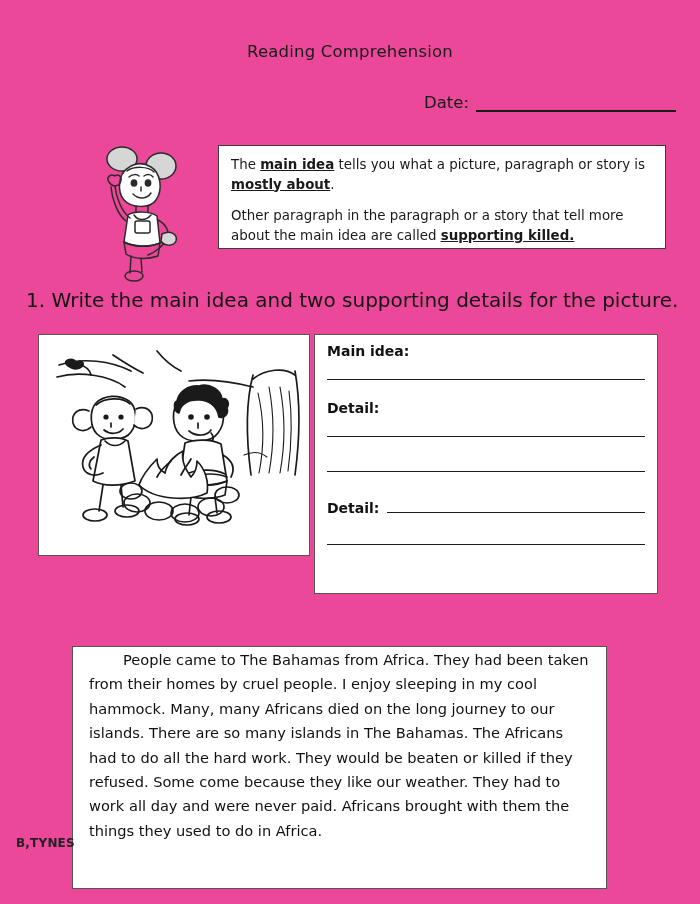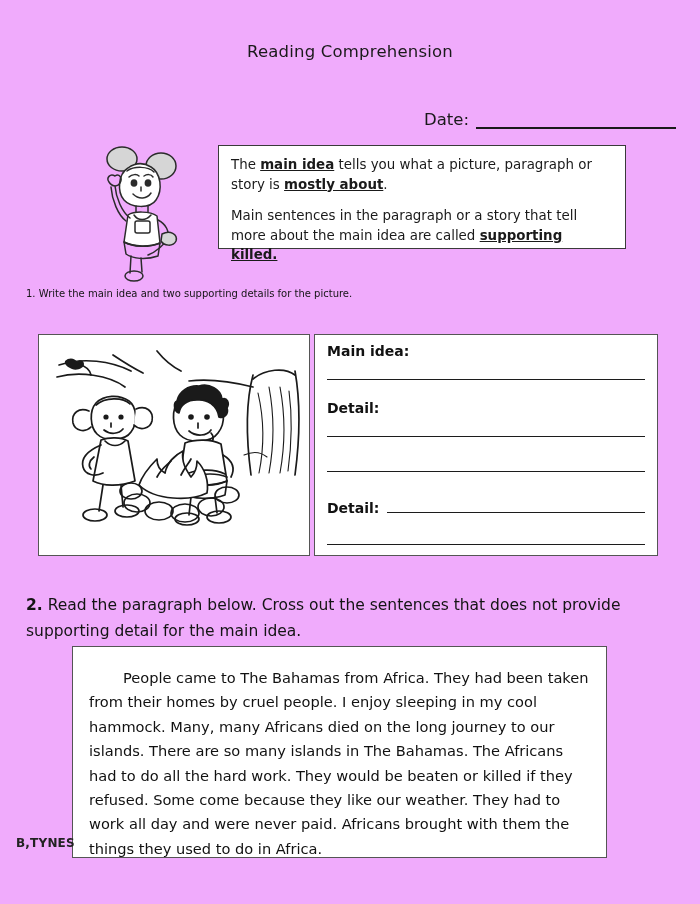--- a/index.html
+++ b/index.html
@@ -9,21 +9,21 @@
     background: #ffffff;
   }
   body {
     font-family: "DejaVu Sans", sans-serif;
     color: #111111;
   }
   #page {
     position: relative;
     width: 700px;
     height: 904px;
-    background: #f0abfc;
+    background: #ec4899;
     overflow: hidden;
   }
 
   
   .title-line {
     position: absolute;
     left: 0;
     width: 700px;
     text-align: center;
     font-size: 16.5px;
@@ -34,21 +34,21 @@
   #title-sub  { top: 78px; }
 
   .field-row {
     position: absolute;
     display: flex;
     align-items: flex-end;
     font-size: 16.5px;
     color: #1a1a1a;
   }
   #name-field { left: 38px;  top: 110px; }
-  #date-field { left: 424px; top: 110px; }
+  #date-field { left: 424px; top: 93px; }
   .field-label { white-space: nowrap; }
   .field-rule {
     display: inline-block;
     border-bottom: 2.4px solid #1a1a1a;
     margin-left: 7px;
     height: 13px;
   }
   #name-rule { width: 180px; }
   #date-rule { width: 200px; }
 
@@ -57,21 +57,21 @@
     position: absolute;
     left: 88px;
     top: 142px;
     width: 102px;
     height: 140px;
   }
   #def-box {
     position: absolute;
     left: 218px;
     top: 145px;
-    width: 408px;
+    width: 448px;
     height: 104px;
     border: 1.4px solid #3a3a3a;
     background: #ffffff;
     box-sizing: border-box;
     padding: 9px 12px 0 12px;
   }
   #def-box p {
     margin: 0 0 12px 0;
     font-size: 13.4px;
     line-height: 19.5px;
@@ -80,42 +80,42 @@
   .term {
     font-weight: bold;
     text-decoration: underline;
   }
 
   
   #q1-instruction {
     position: absolute;
     left: 26px;
     top: 288px;
-    font-size: 10px;
+    font-size: 20px;
     color: #141414;
     white-space: nowrap;
   }
 
   #q1-picture-box {
     position: absolute;
     left: 38px;
     top: 334px;
     width: 272px;
     height: 222px;
     border: 1.3px solid #555555;
     background: #ffffff;
     box-sizing: border-box;
     overflow: hidden;
   }
   #q1-answer-box {
     position: absolute;
     left: 314px;
     top: 334px;
     width: 344px;
-    height: 222px;
+    height: 260px;
     border: 1.3px solid #555555;
     background: #ffffff;
     box-sizing: border-box;
     padding: 8px 12px 0 12px;
   }
   .answer-label {
     font-size: 14px;
     font-weight: bold;
     color: #111111;
     white-space: nowrap;
@@ -144,25 +144,25 @@
     line-height: 26px;
     color: #141414;
   }
   .q2-num { font-weight: bold; }
 
   #paragraph-box {
     position: absolute;
     left: 72px;
     top: 646px;
     width: 535px;
-    height: 212px;
+    height: 243px;
     border: 1.3px solid #555555;
     background: #ffffff;
     box-sizing: border-box;
-    padding: 19px 14px 0 16px;
+    padding: 1px 14px 0 16px;
   }
   #paragraph-text {
     margin: 0;
     font-size: 14.6px;
     line-height: 24.4px;
     text-indent: 34px;
     color: #111111;
   }
 
   #footer-credit {
@@ -231,21 +231,21 @@
         <path d="M74 92 C82 88 90 92 88 99 C85 105 76 104 73 99 Z" fill="#d6d6d6"></path>
       </g>
     </svg>
   </div>
 
   <div id="def-box">
     <p>
       <span>The </span><span class="term">main idea</span><span> tells you what a picture, paragraph or story is </span><span class="term">mostly about</span><span>.</span>
     </p>
     <p>
-      <span>Main sentences in the paragraph or a story that tell more about the main idea are called </span><span class="term">supporting killed.</span>
+      <span>Other paragraph in the paragraph or a story that tell more about the main idea are called </span><span class="term">supporting killed.</span>
     </p>
   </div>
 
   <div id="q1-instruction">
     <span>1.</span>
     <span>Write the main idea and two supporting details for the picture.</span>
   </div>
 
   <div id="q1-picture-box">
     <svg viewBox="0 0 272 222" width="272" height="222" aria-hidden="true">
@@ -337,24 +337,20 @@
     <div class="answer-rule" style="margin-top:20px;"></div>
     <div class="answer-rule" style="margin-top:34px;"></div>
 
     <div class="inline-label-row" style="margin-top:28px;">
       <span class="answer-label">Detail:</span>
       <span class="answer-rule"></span>
     </div>
     <div class="answer-rule" style="margin-top:28px;"></div>
   </div>
 
-  <div id="q2-instruction">
-    <span class="q2-num">2.</span>
-    <span>Read the paragraph below. Cross out the sentences that does not provide supporting detail for the main idea.</span>
-  </div>
 
   <div id="paragraph-box">
     <p id="paragraph-text">People came to The Bahamas from Africa. They had been taken from their homes by cruel people. I enjoy sleeping in my cool hammock. Many, many Africans died on the long journey to our islands.  There are so many islands in The Bahamas. The Africans had to do all the hard work. They would be beaten or killed if they refused.  Some come because they like our weather. They had to work all day and were never paid. Africans brought with them the things they used to do in Africa.</p>
   </div>
 
   <div id="footer-credit">B,TYNES</div>
 
 </div>
 
 </body></html>

